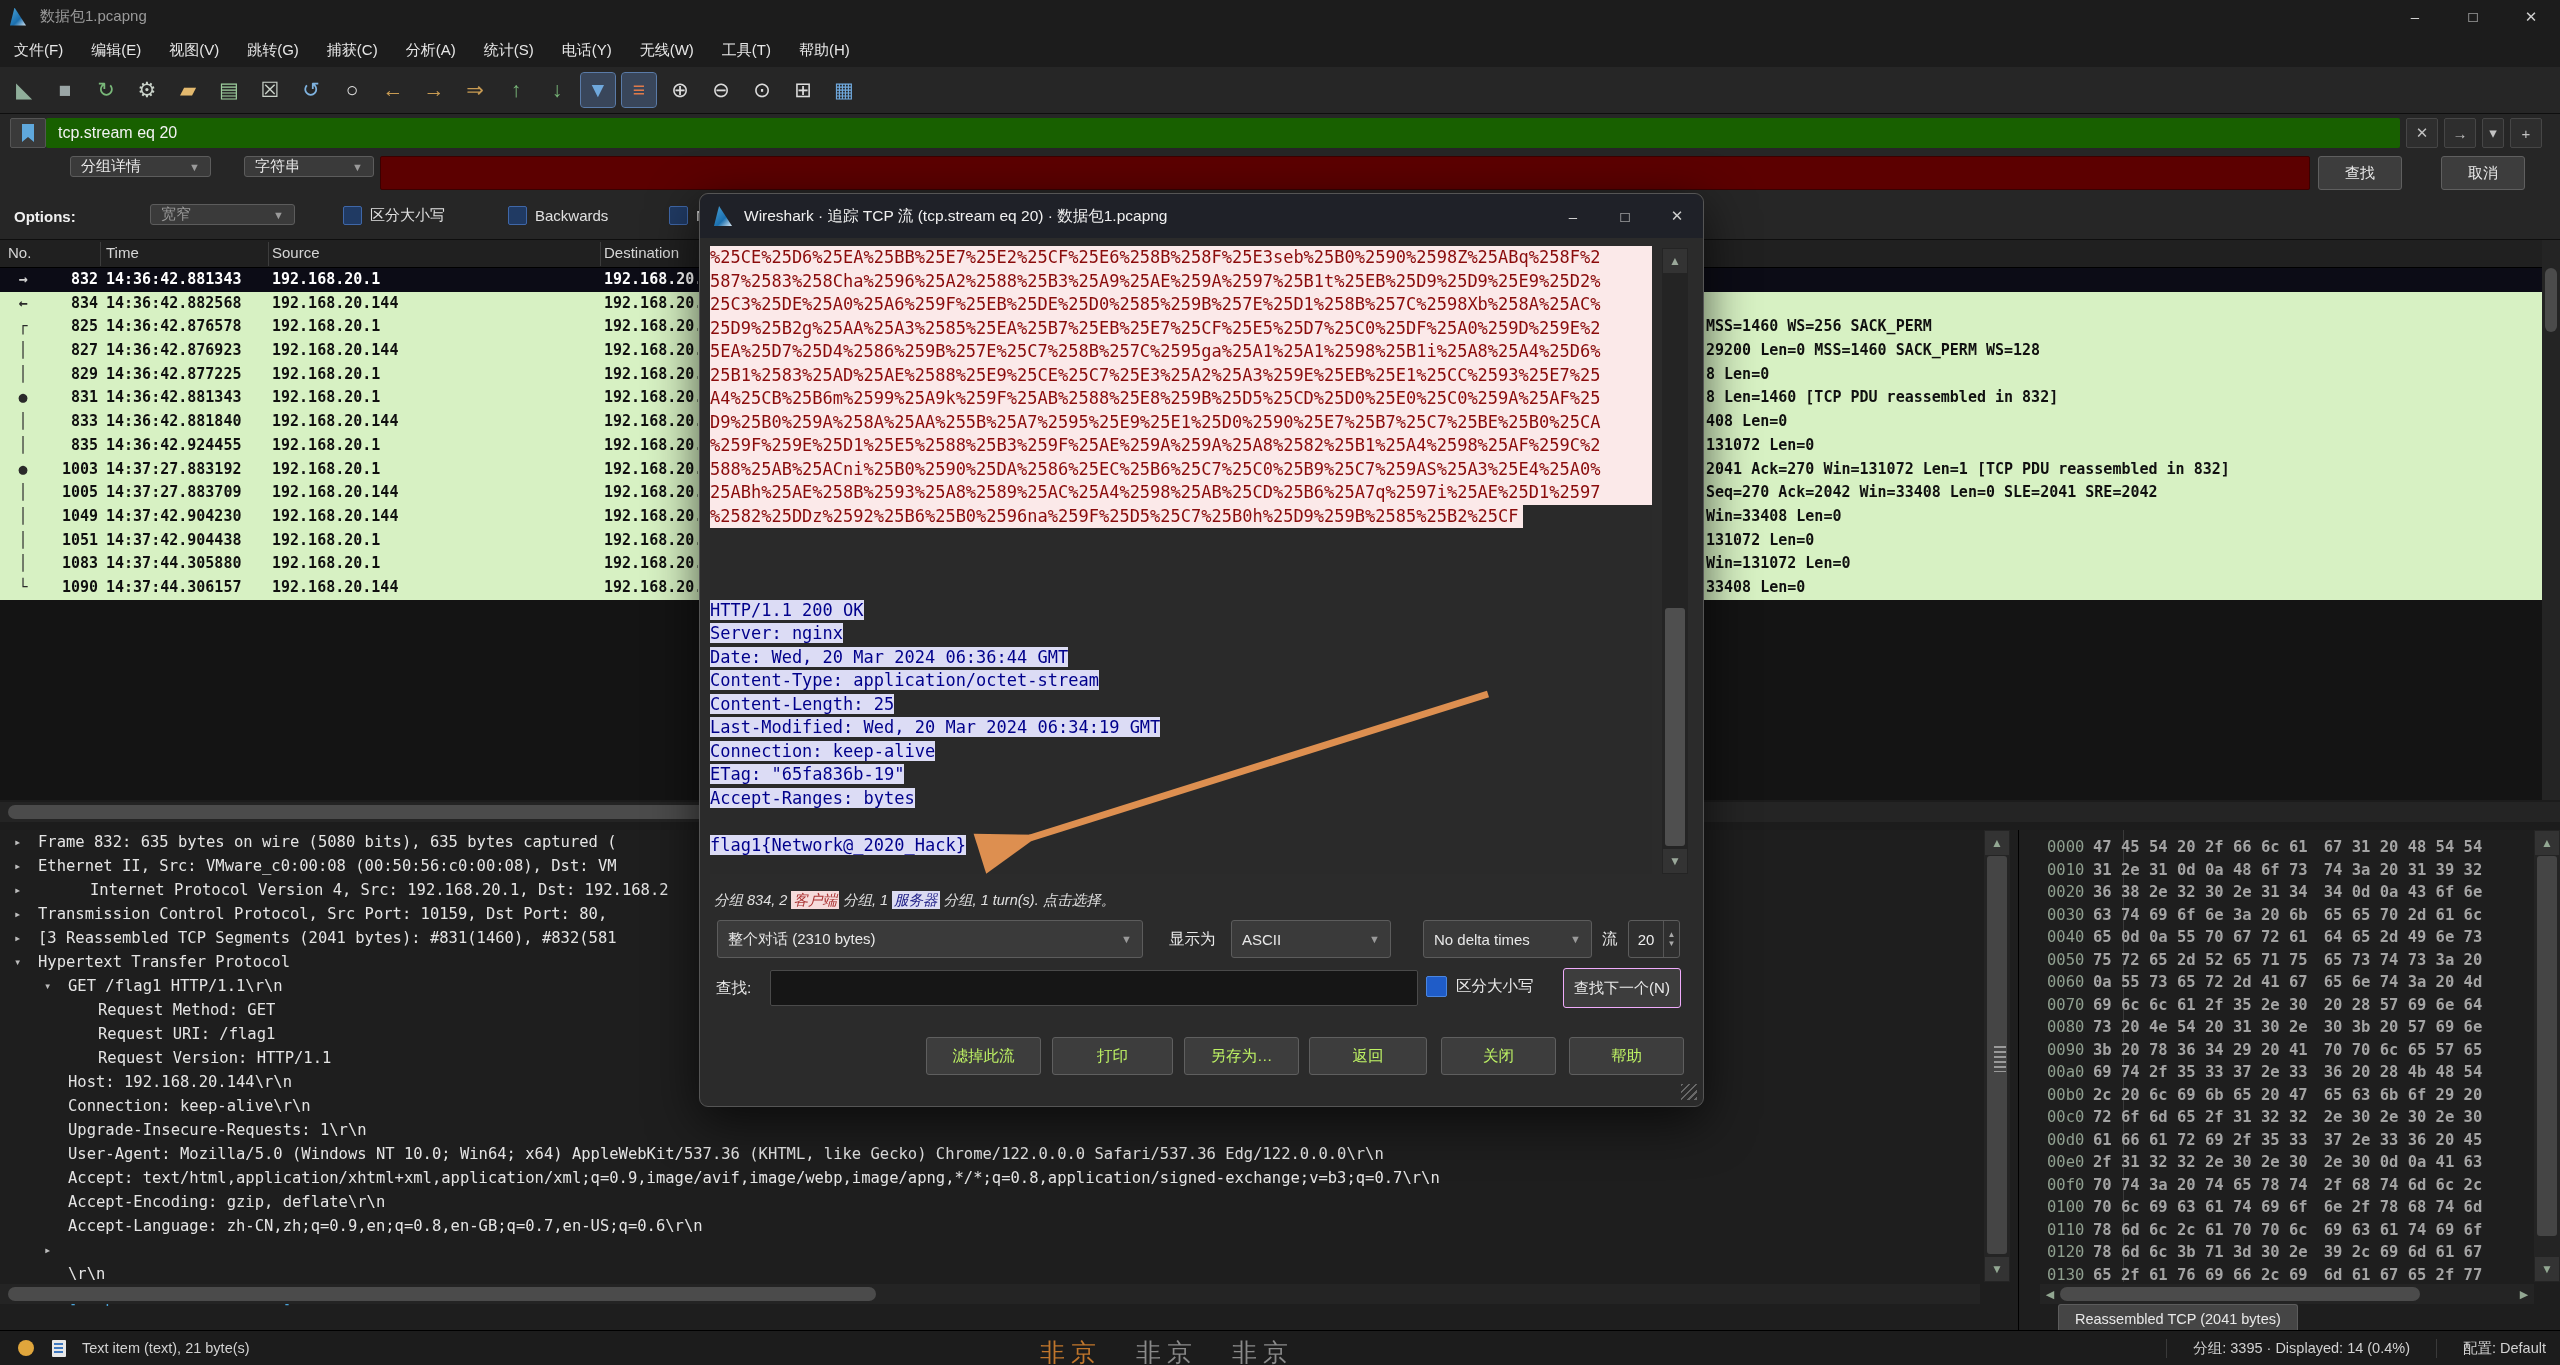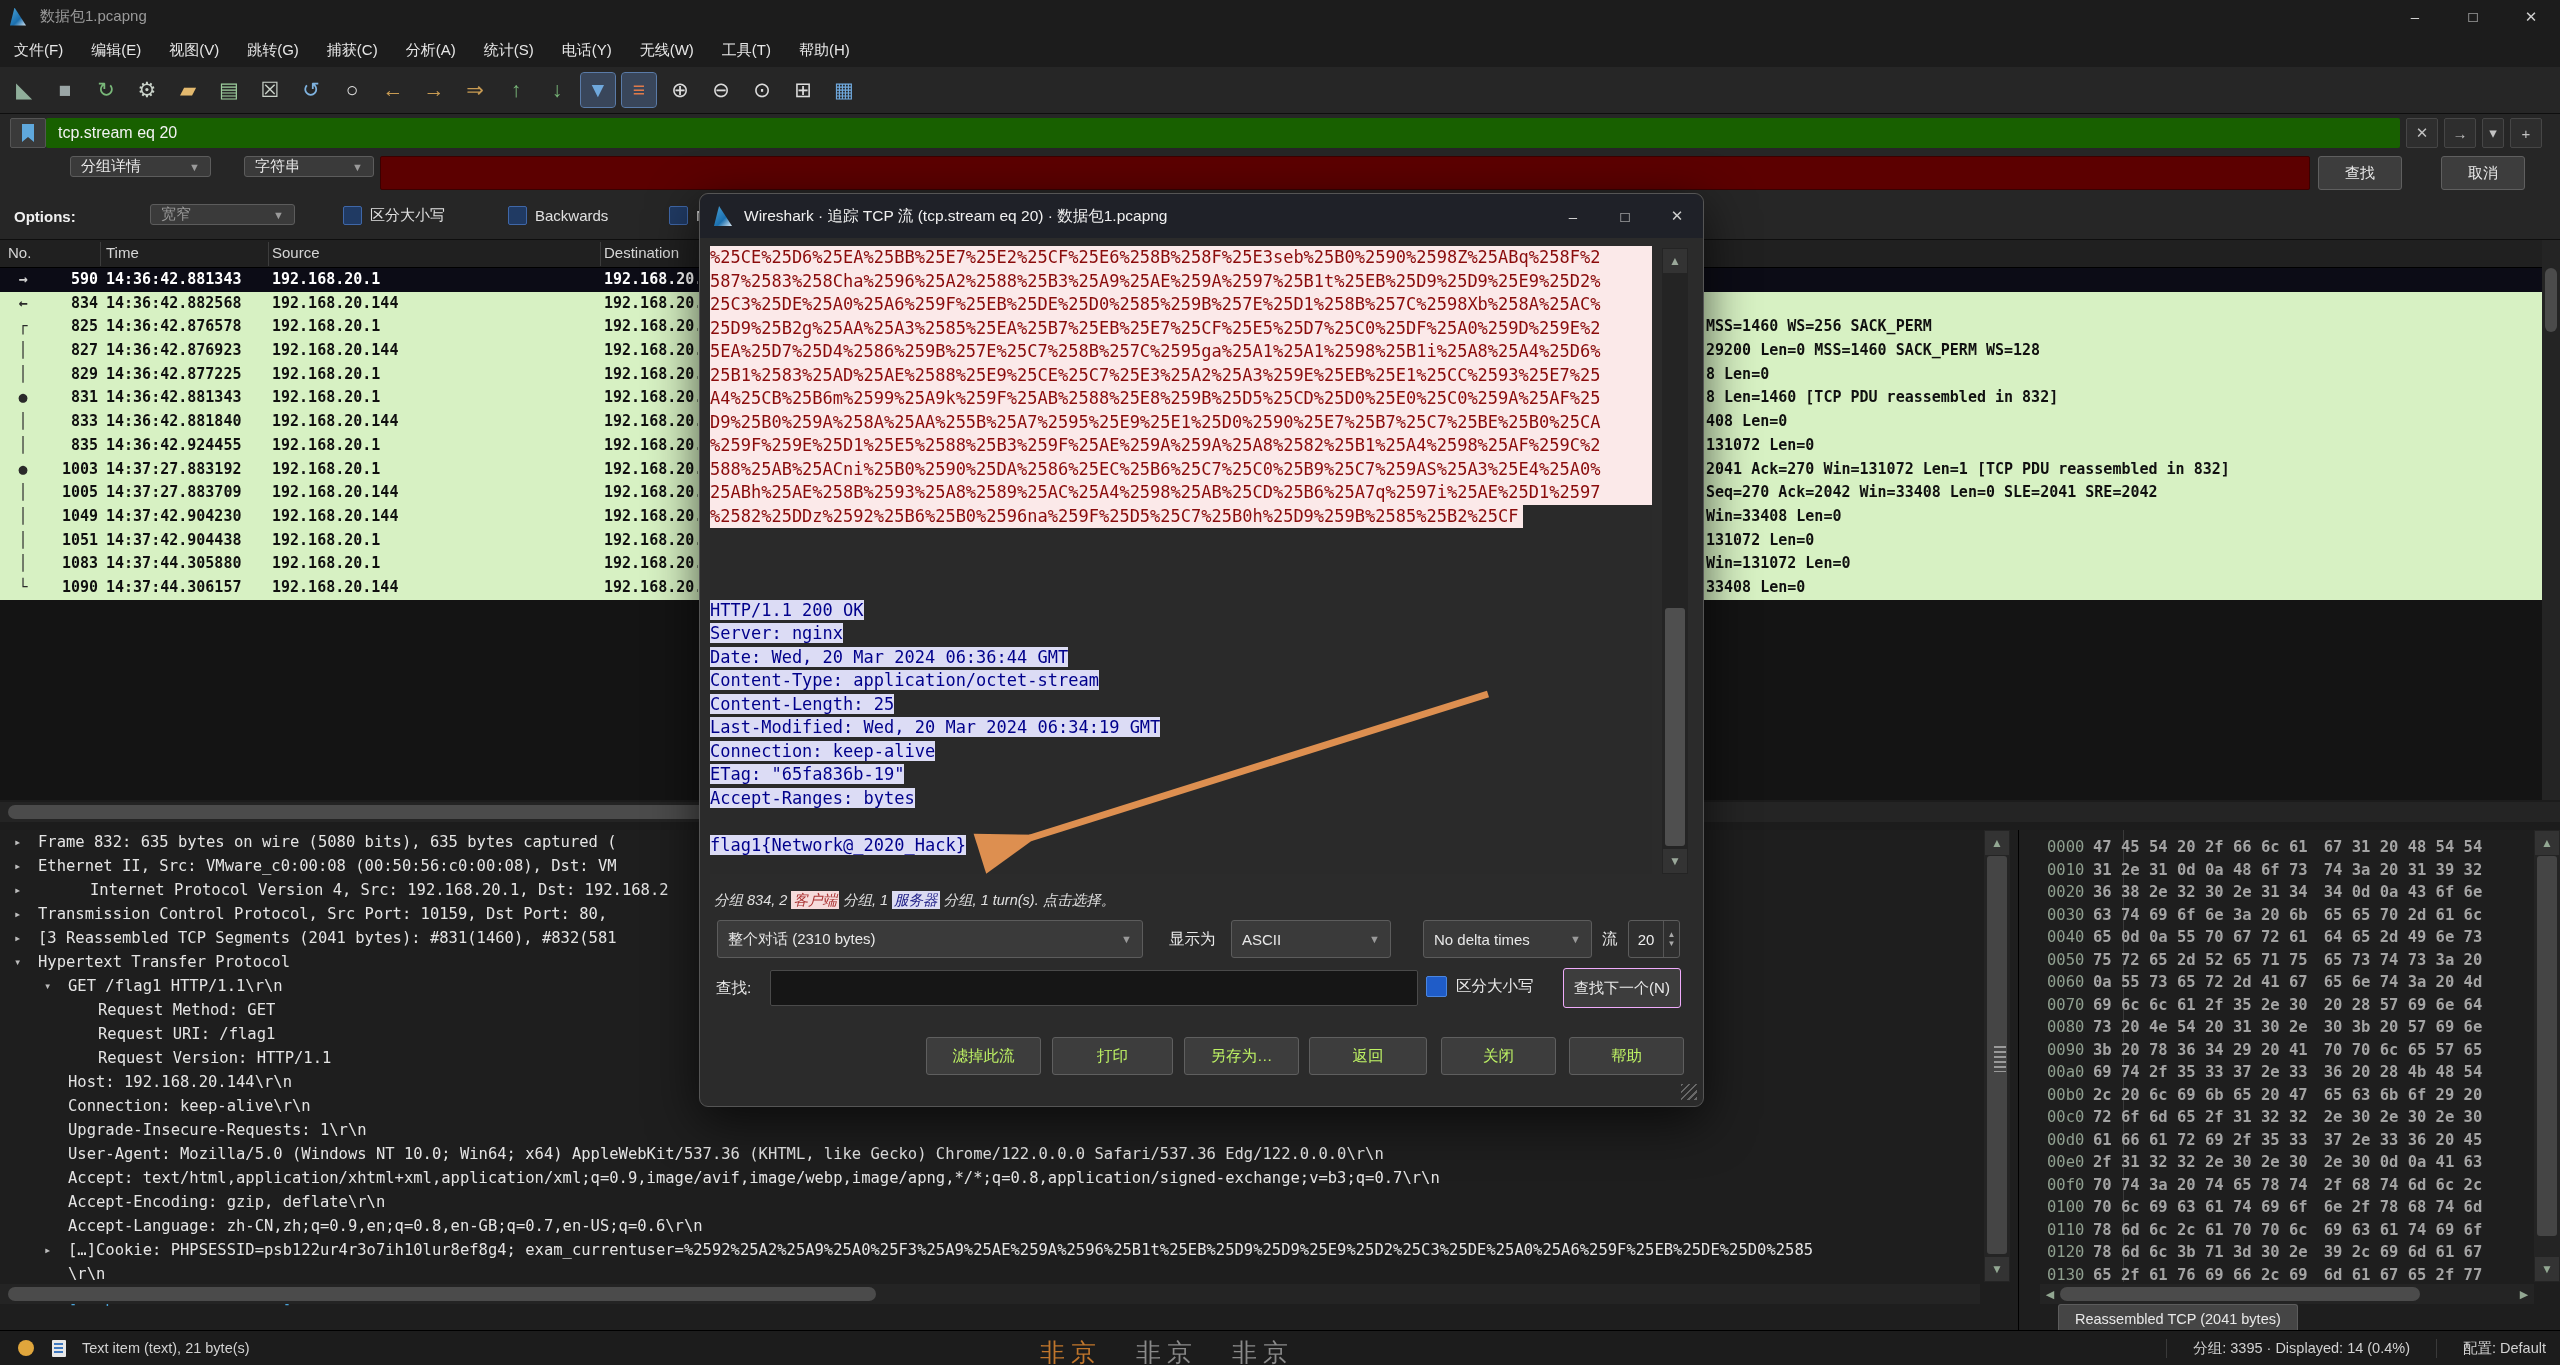--- a/index.html
+++ b/index.html
@@ -268,21 +268,21 @@
     <span style="left:272px;">Source</span>
     <span style="left:604px;">Destination</span>
     <div class="hsep" style="left:100px;"></div>
     <div class="hsep" style="left:268px;"></div>
     <div class="hsep" style="left:600px;"></div>
   </div>
 
   <div id="plrows" class="abs">
       <div class="prow sel">
         <span class="pg">→</span>
-        <span class="pno">590</span>
+        <span class="pno">832</span>
         <span class="ptime">14:36:42.881343</span>
         <span class="psrc">192.168.20.1</span>
         <span class="pdst">192.168.20.144</span>
         <span class="pfrag"></span>
       </div>
       <div class="prow">
         <span class="pg">←</span>
         <span class="pno">834</span>
         <span class="ptime">14:36:42.882568</span>
         <span class="psrc">192.168.20.144</span>
@@ -405,21 +405,21 @@
       <div class="dline"><span class="txt" style="left: 98px;">Request Method: GET</span></div>
       <div class="dline"><span class="txt" style="left: 98px;">Request URI: /flag1</span></div>
       <div class="dline"><span class="txt" style="left: 98px;">Request Version: HTTP/1.1</span></div>
       <div class="dline"><span class="txt" style="left: 68px;">Host: 192.168.20.144\r\n</span></div>
       <div class="dline"><span class="txt" style="left: 68px;">Connection: keep-alive\r\n</span></div>
       <div class="dline"><span class="txt" style="left: 68px;">Upgrade-Insecure-Requests: 1\r\n</span></div>
       <div class="dline"><span class="txt" style="left: 68px;">User-Agent: Mozilla/5.0 (Windows NT 10.0; Win64; x64) AppleWebKit/537.36 (KHTML, like Gecko) Chrome/122.0.0.0 Safari/537.36 Edg/122.0.0.0\r\n</span></div>
       <div class="dline"><span class="txt" style="left: 68px;">Accept: text/html,application/xhtml+xml,application/xml;q=0.9,image/avif,image/webp,image/apng,*/*;q=0.8,application/signed-exchange;v=b3;q=0.7\r\n</span></div>
       <div class="dline"><span class="txt" style="left: 68px;">Accept-Encoding: gzip, deflate\r\n</span></div>
       <div class="dline"><span class="txt" style="left: 68px;">Accept-Language: zh-CN,zh;q=0.9,en;q=0.8,en-GB;q=0.7,en-US;q=0.6\r\n</span></div>
-      <div class="dline"><span class="arr" style="left: 44px;">▸</span><span class="txt" style="left: 68px;">[…]Cookie: PHPSESSID=psb122ur4r3o7ih10lur8ef8g4; exam_currentuser=%2592%25A2%25A9%25A0%25F3%25A9%25AE%259A%2596%25B1t%25EB%25D9%25D9%25E9%25D2%25C3%25DE%25A0%25A6%259F%25EB%25DE%25D0%2585</span></div>
+      <div class="dline"><span class="arr" style="left: 44px;">▸</span></div>
       <div class="dline"><span class="txt" style="left: 68px;">\r\n</span></div>
       <div class="dline"><span class="txt link" style="left: 68px;">[Response in frame: 834]</span></div>
     </div>
   <div id="details-vscroll" class="abs">
     <div class="sbarrow" style="top:1px;">▲</div>
     <div class="vthumb">
         <div class="grip"></div>
       </div>
     <div class="sbarrow" style="bottom:1px;">▼</div>
   </div>

